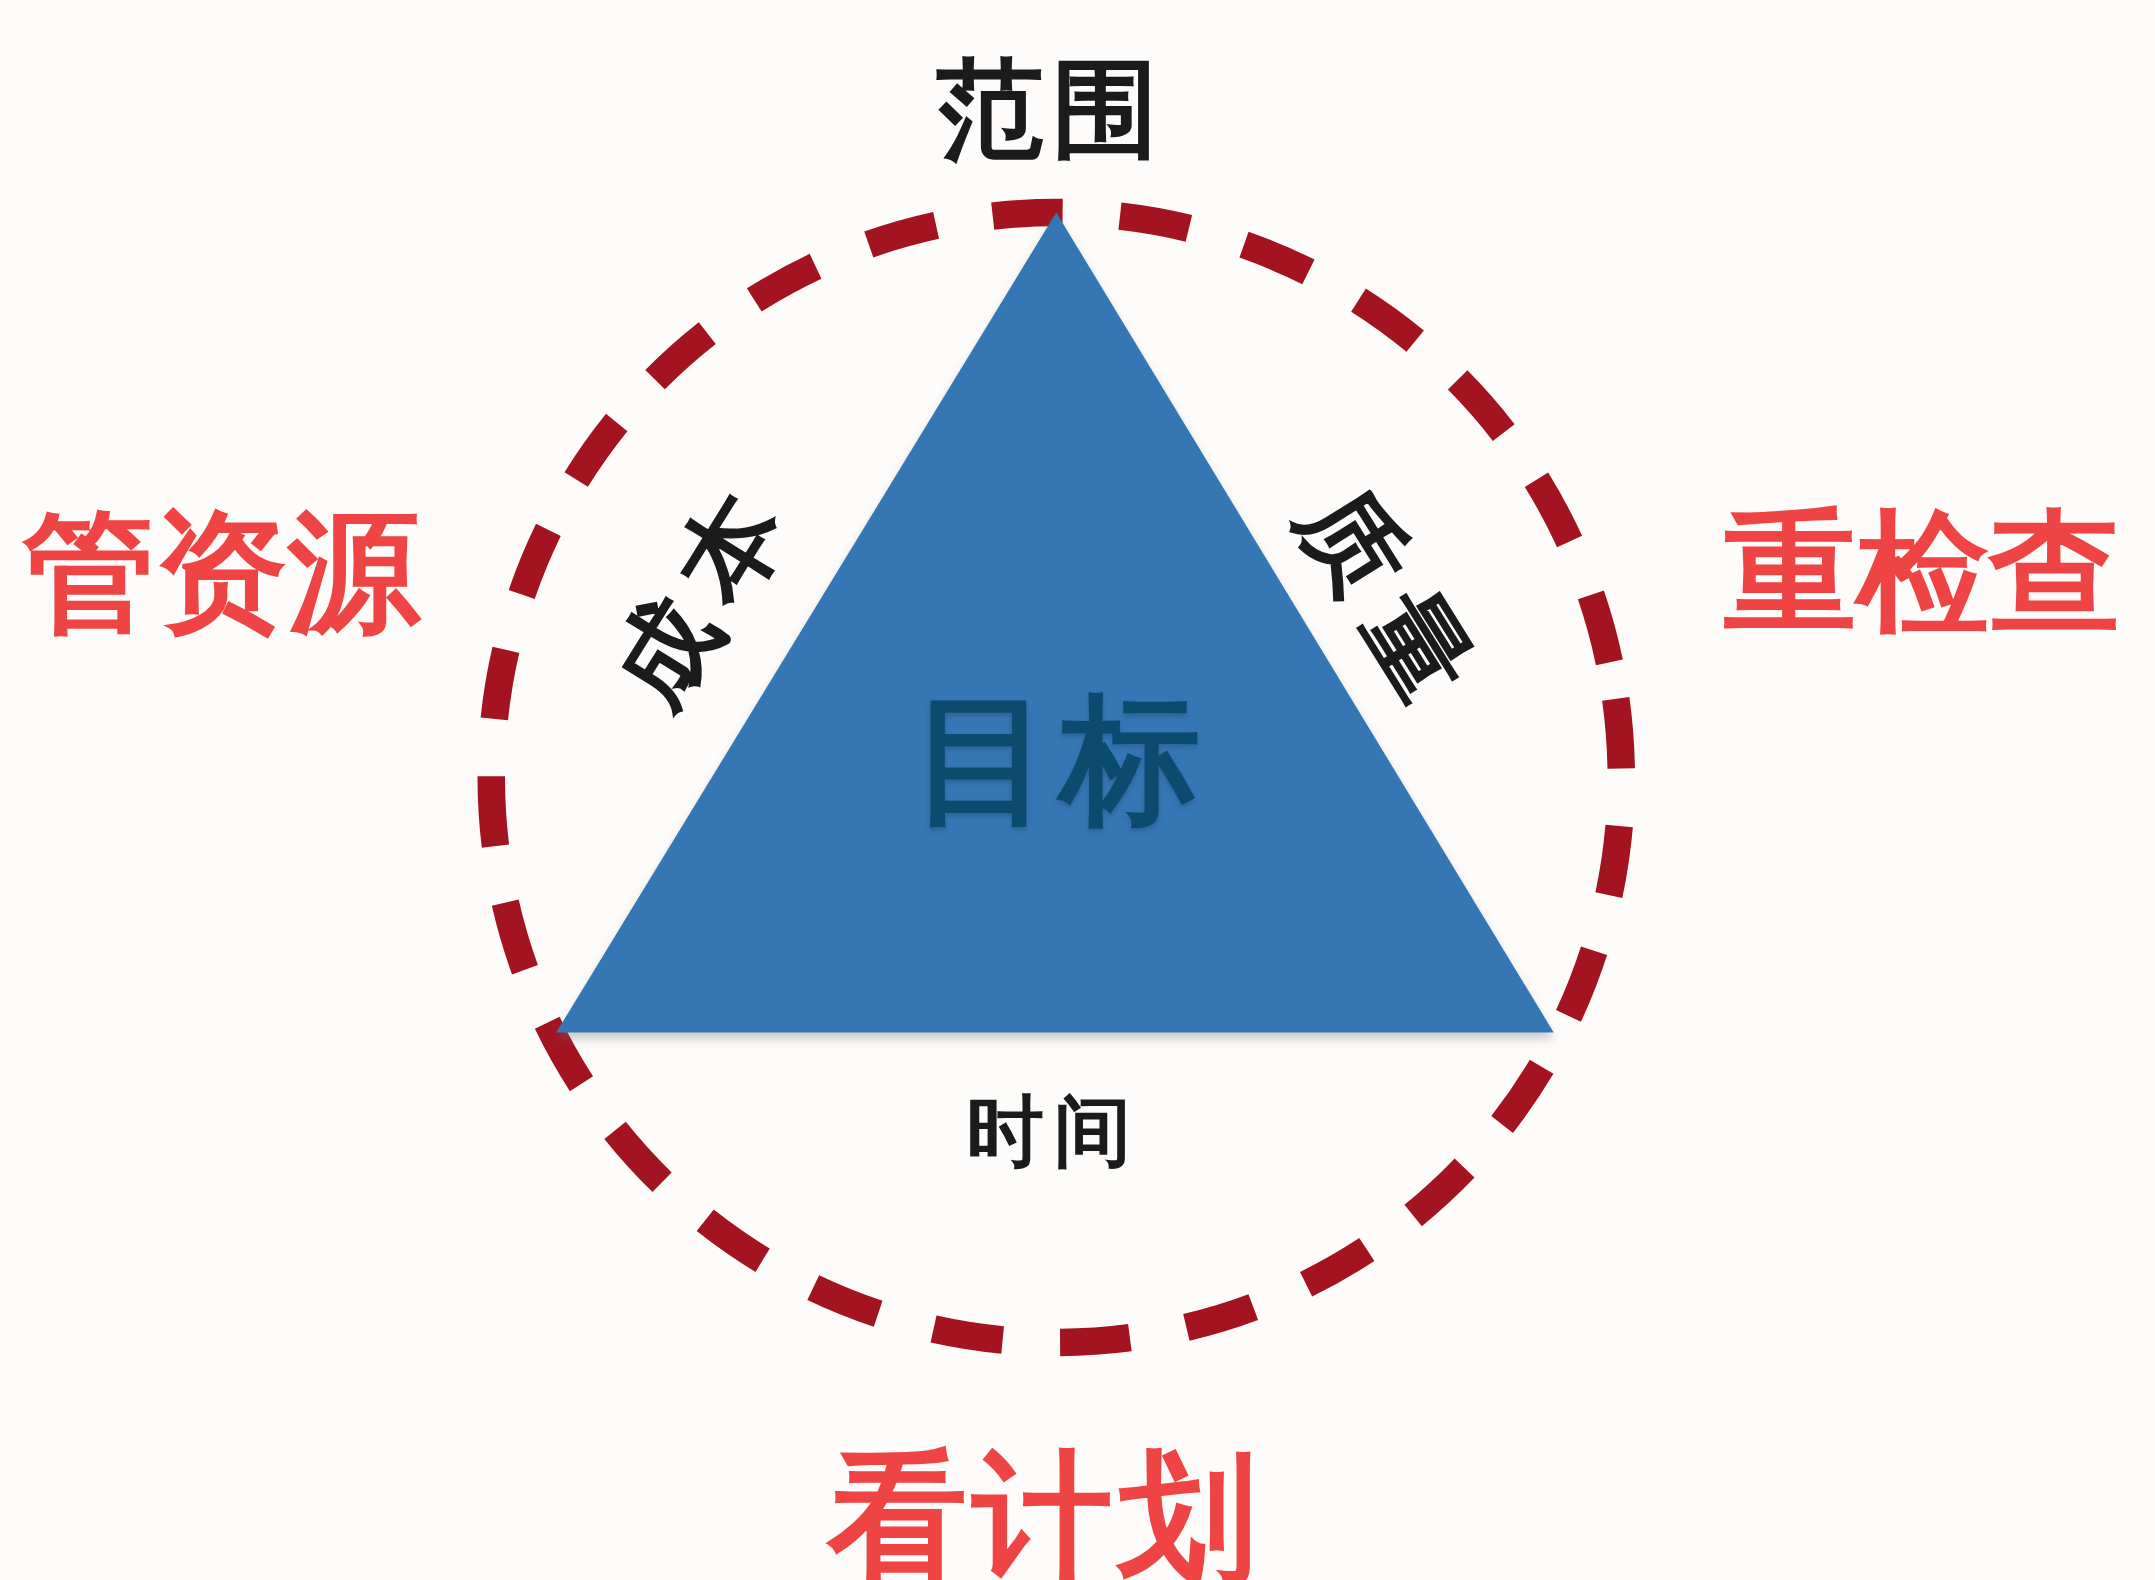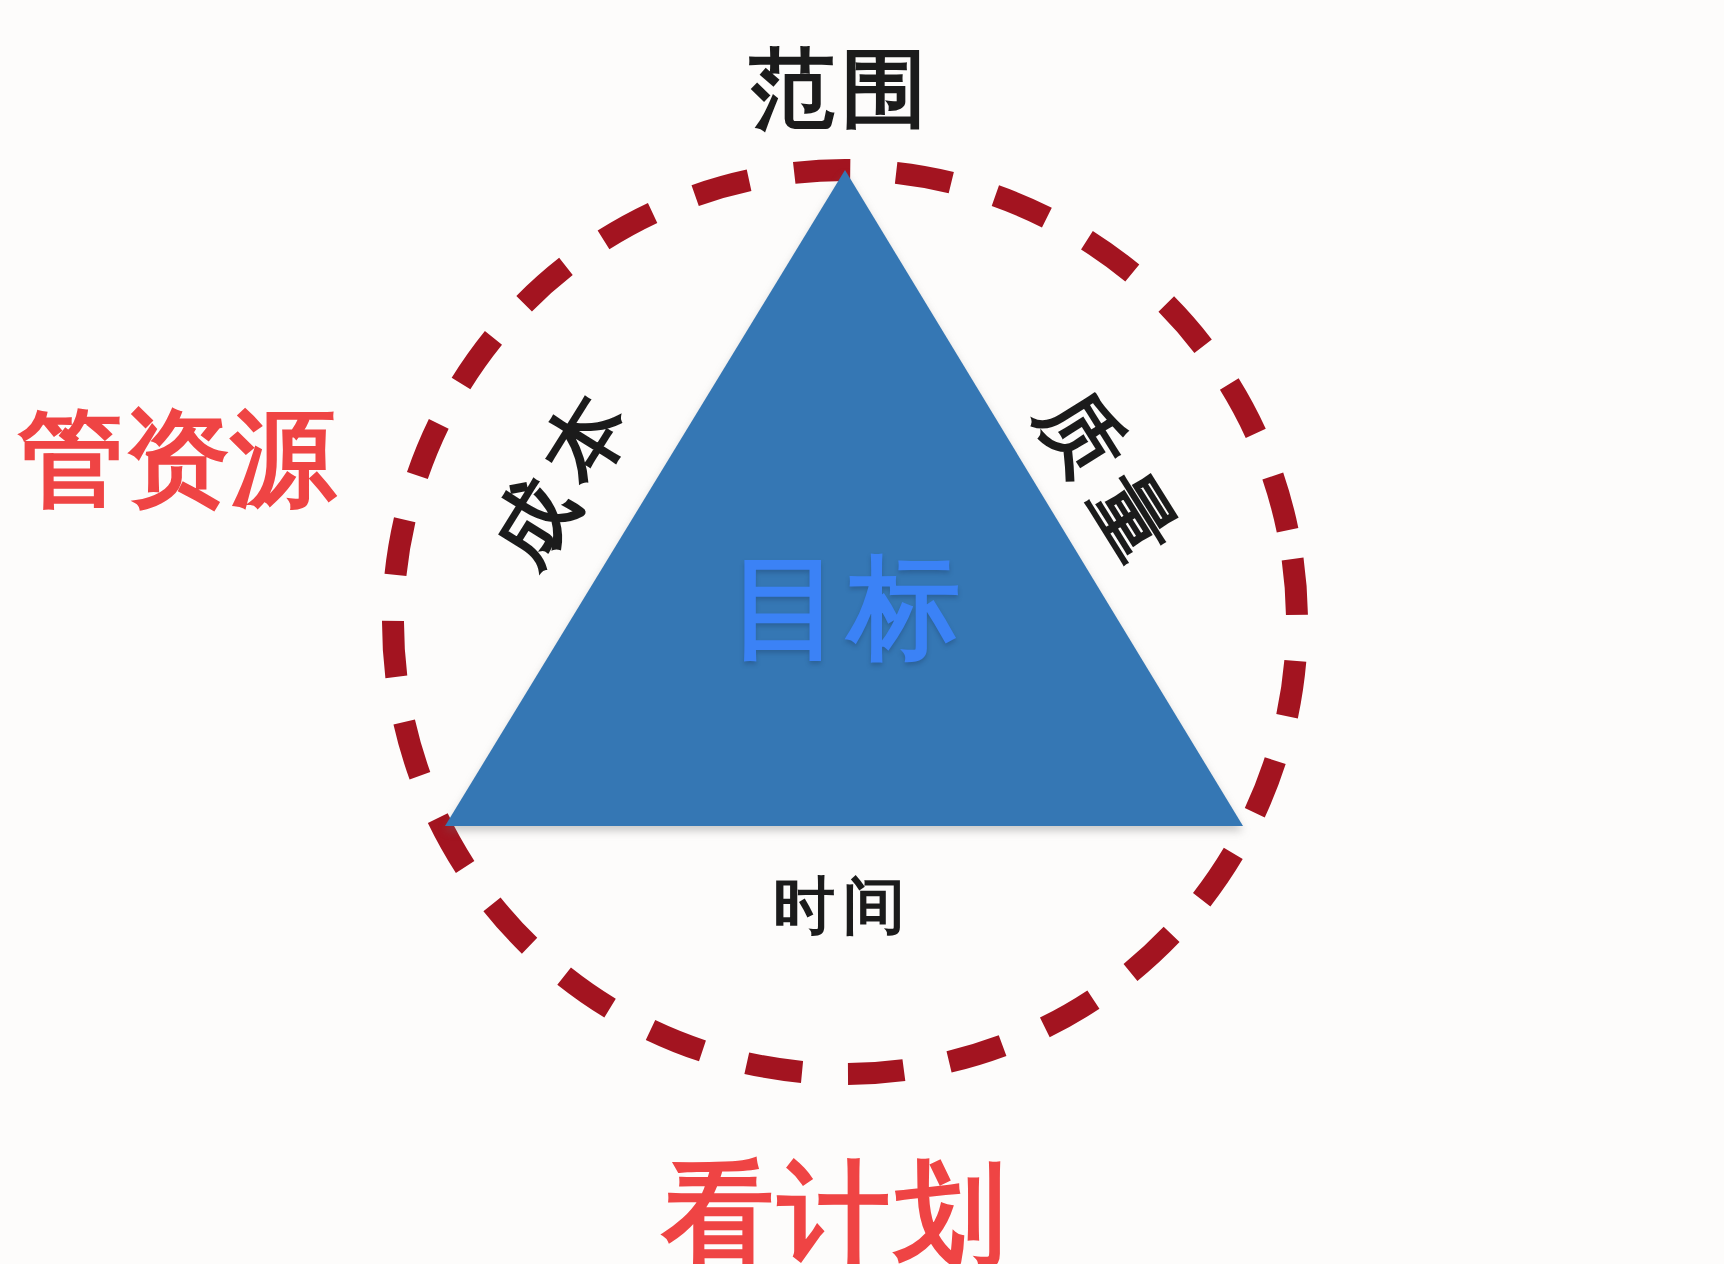--- a/index.html
+++ b/index.html
@@ -45,21 +45,21 @@
   .cost-label {
     left: 564px; top: 474px; font-size: 82px; letter-spacing: 16px;
     transform: translate(-50%, -50%) rotate(-58deg);
   }
   .quality-label {
     left: 1112px; top: 482px; font-size: 82px; letter-spacing: 16px;
     transform: translate(-50%, -50%) rotate(58deg);
   }
   .goal-label {
     left: 848px; top: 608px; font-size: 112px; font-weight: 800;
-    color: #3b82f6; letter-spacing: 6px;
+    color: #0c4a6e; letter-spacing: 6px;
     text-shadow: 0 3px 4px rgba(30, 60, 100, 0.35);
   }
   .resources-label  { left: 177px;  top: 458px;  font-size: 106px; }
   .inspection-label { left: 1538px; top: 458px;  font-size: 106px; }
   .plan-label       { left: 836px;  top: 1178px; font-size: 112px; letter-spacing: 4px; margin-top: 36px; }
 </style>
 </head>
 <body>
 
 <div class="canvas">
@@ -74,16 +74,17 @@
   <div class="label black-label cost-label">成本</div>
 
   <div class="label black-label quality-label">质量</div>
 
   <div class="label black-label time-label">时间</div>
 
   <div class="label goal-label">目标</div>
 
   <div class="label blue-label resources-label">管资源</div>
 
+  <div class="label blue-label inspection-label">重检查</div>
 
   <div class="label blue-label plan-label">看计划</div>
 
 </div>
 
 </body></html>

